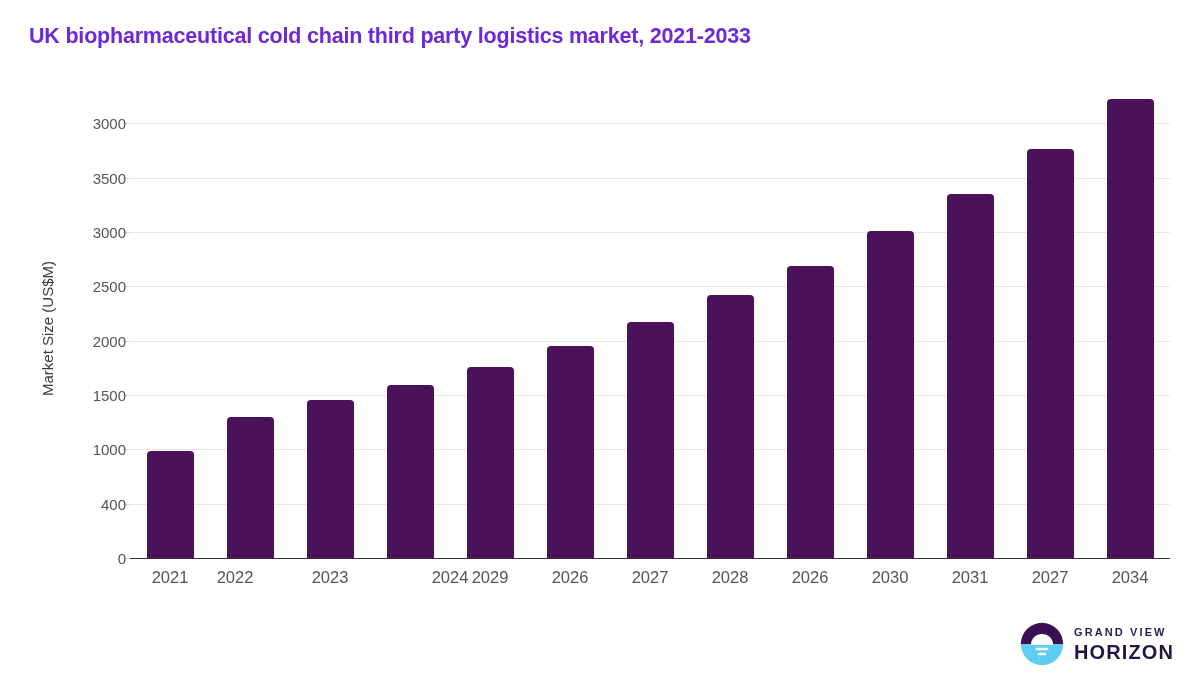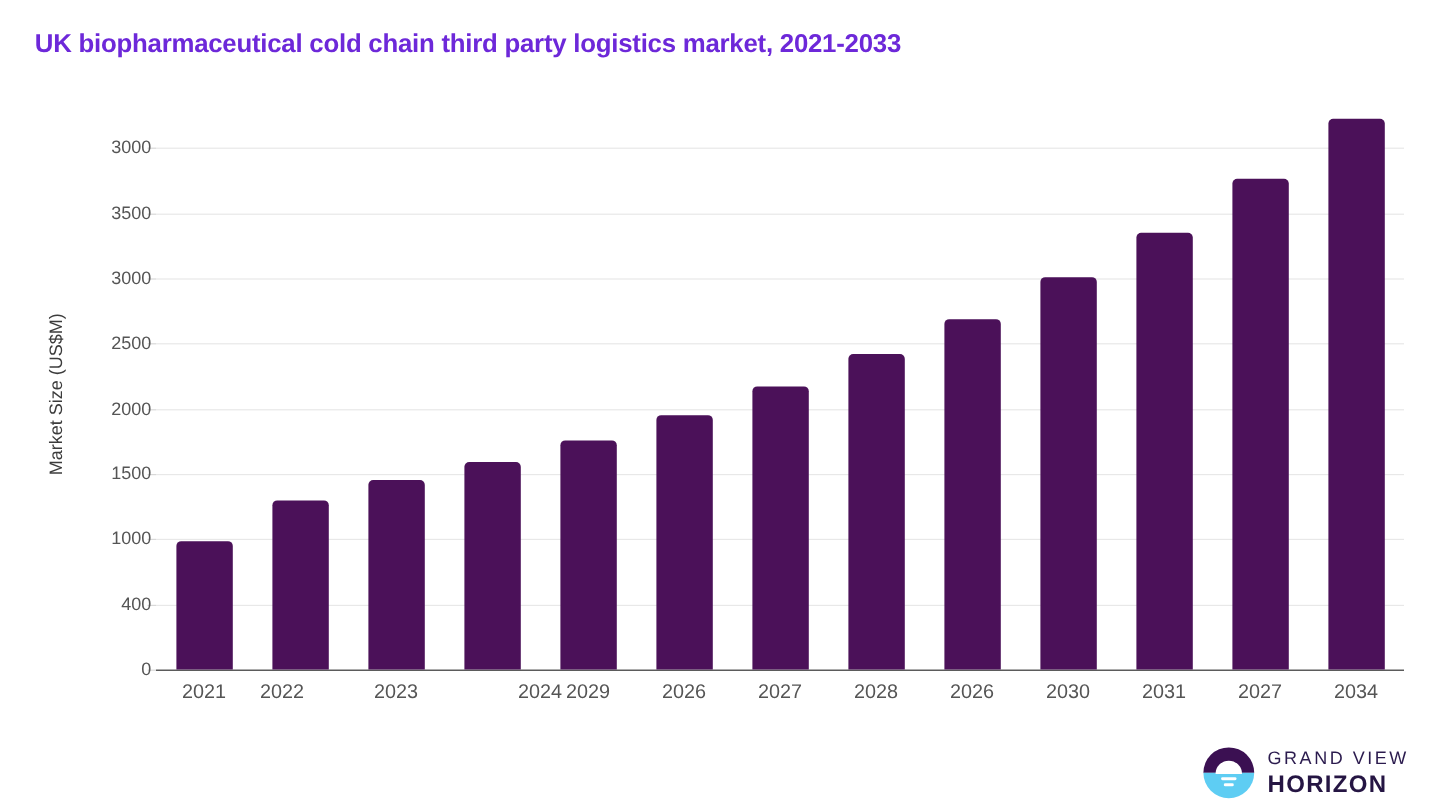--- a/index.html
+++ b/index.html
@@ -122,24 +122,24 @@
     right: 26px;
     top: 620px;
     height: 48px;
     display: flex;
     align-items: center;
     gap: 9px;
   }
   .logo-mark { width: 46px; height: 46px; flex: 0 0 auto; }
   .logo-text { display: flex; flex-direction: column; justify-content: center; line-height: 1; }
   .logo-text .t1 {
-    font-size: 15px;
+    font-size: 11px;
     letter-spacing: 2.1px;
     color: #2b1b4e;
-    font-weight: normal;
+    font-weight: bold;
   }
   .logo-text .t2 {
     font-size: 20px;
     letter-spacing: 1.1px;
     color: #251543;
     font-weight: bold;
     margin-top: 4px;
   }
 </style>
 </head>

